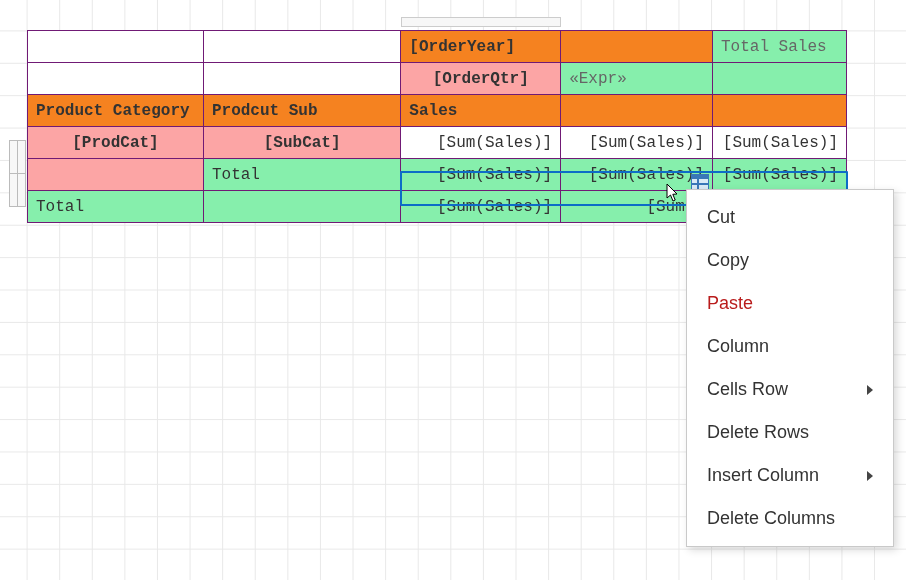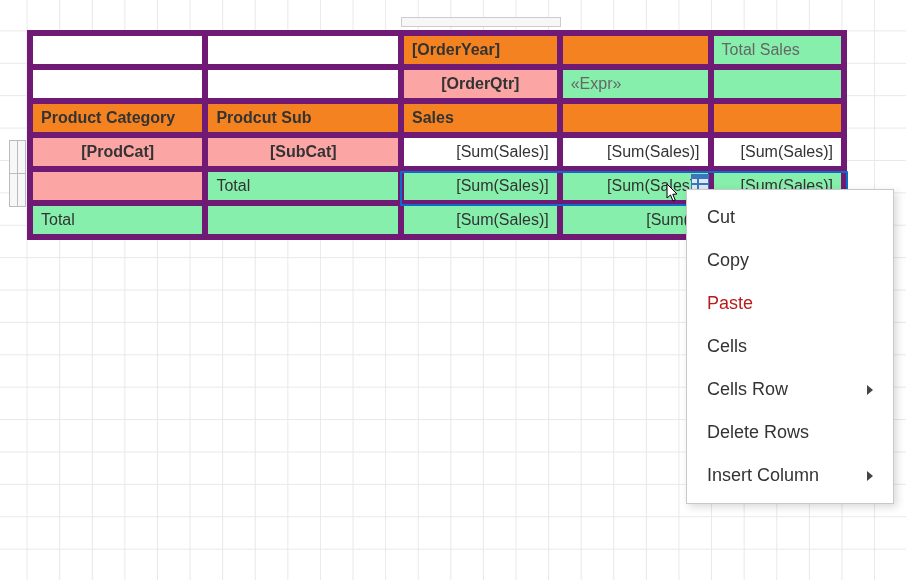--- a/index.html
+++ b/index.html
@@ -24,26 +24,27 @@
     background-position: -6px -2px;
   }
   .matrix {
     position: absolute;
     top: 30px;
     left: 27px;
     width: 820px;
     border-collapse: collapse;
   }
   .matrix td {
-    border: 6px solid #701a75;
+    border: 1px solid #701a75;
     padding: 5px 8px;
     height: 32px;
     color: #333;
     white-space: nowrap;
     overflow: hidden;
+    font-family: Liberation Mono, monospace;
   }
   .c1 { width: 176px; }
   .c2 { width: 198px; }
   .c3 { width: 160px; }
   .c4 { width: 152px; }
   .c5 { width: 134px; }
   .orange { background: #f58220; color: #fff; font-weight: 600; }
   .blue { background: #fca5a5; color: #fff; font-weight: 600; text-align: center; }
   .pale { background: #86efac; color: #555; }
   .white { background: #fff; color: #555; }
@@ -186,26 +187,29 @@
   <div class="item">
       <span>Cut</span>
     </div>
   <div class="item">
       <span>Copy</span>
     </div>
   <div class="item disabled">
       <span>Paste</span>
     </div>
   <div class="item">
-      <span>Cells</span>
+      <span>Column</span>
     </div>
   <div class="item">
       <span>Cells Row</span>
       <span class="arrow"></span>
     </div>
   <div class="item">
       <span>Delete Rows</span>
     </div>
   <div class="item">
       <span>Insert Column</span>
       <span class="arrow"></span>
     </div>
+  <div class="item">
+      <span>Delete Columns</span>
+    </div>
 </div>
 
 </body></html>

